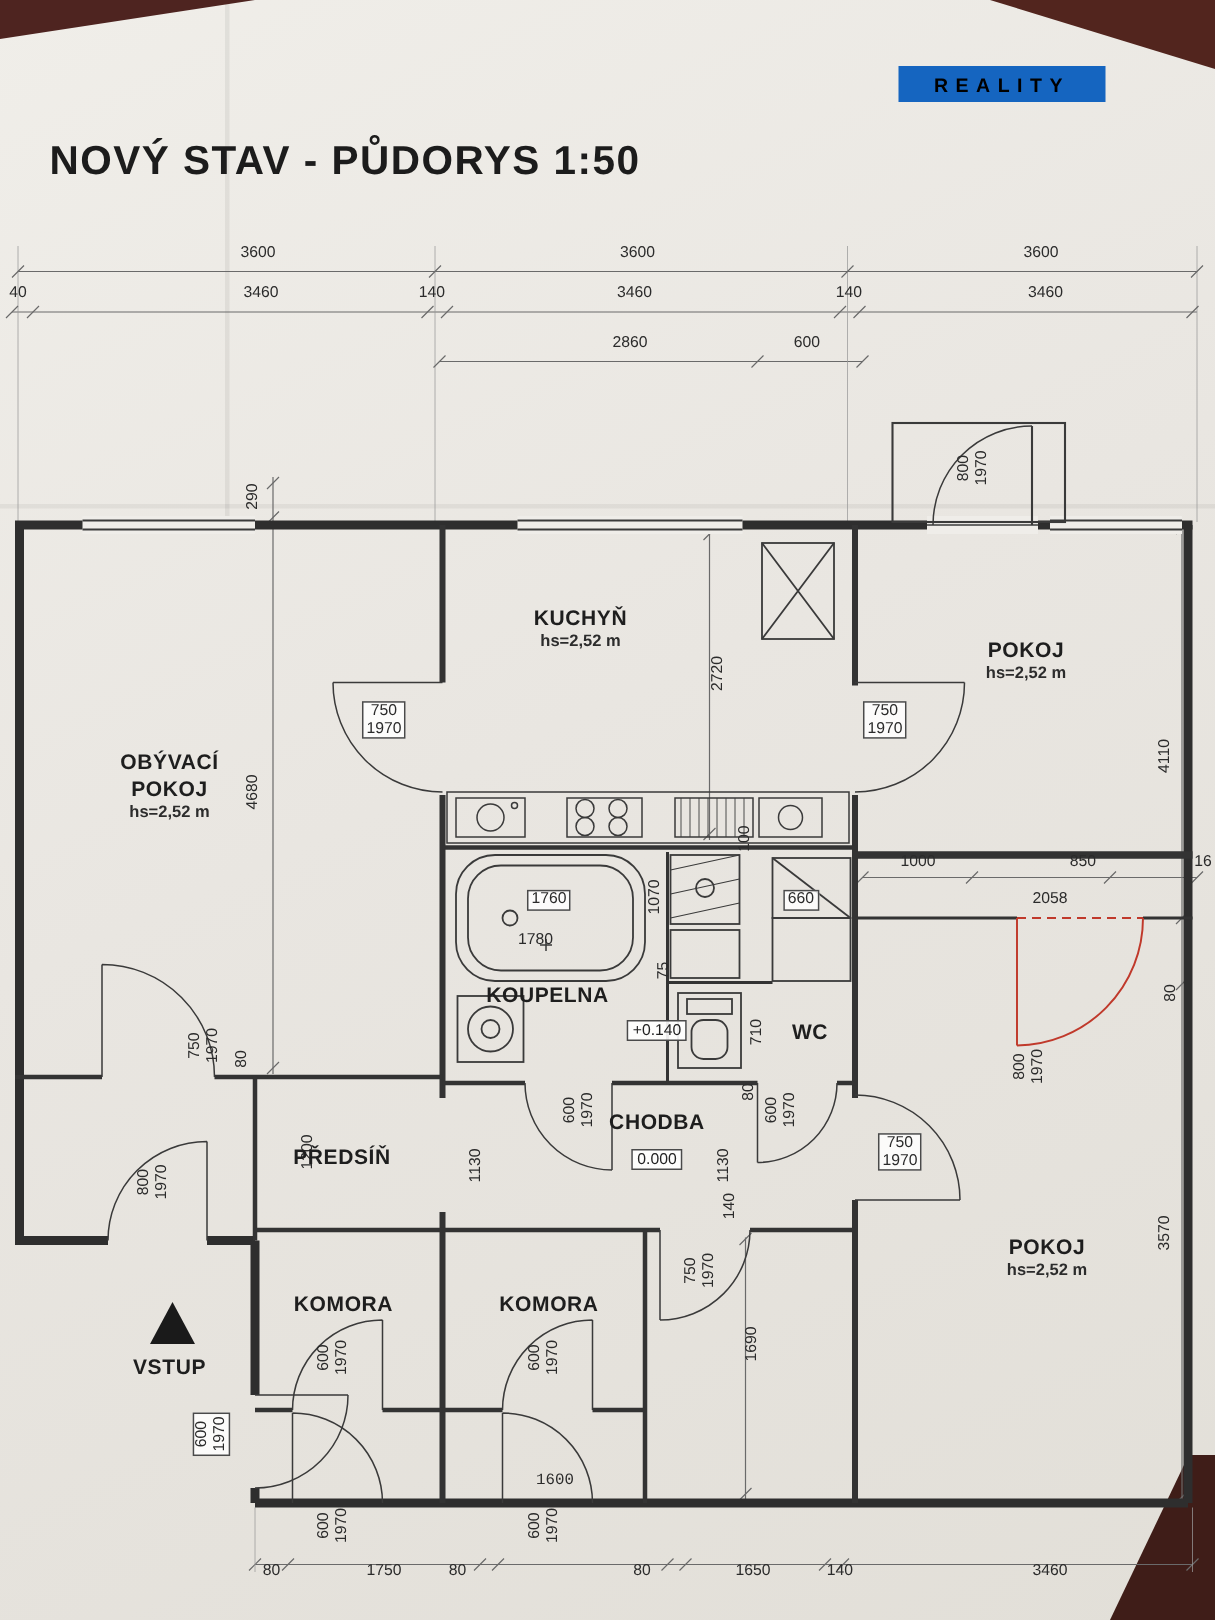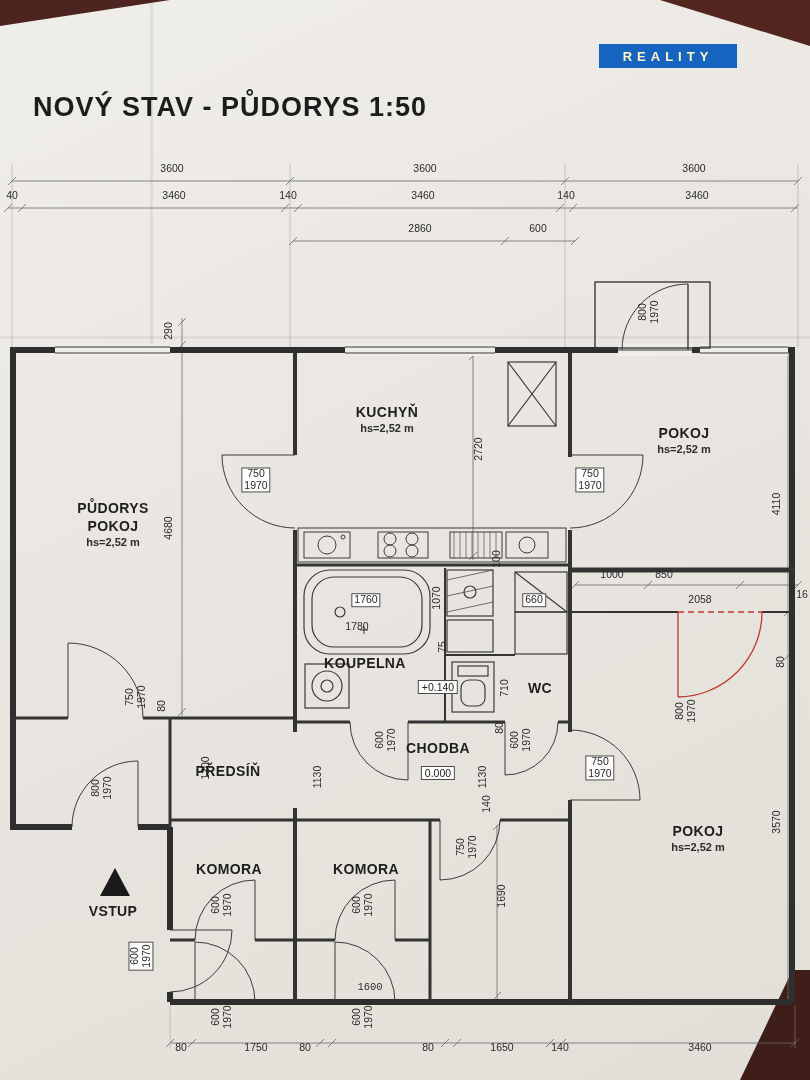--- a/index.html
+++ b/index.html
@@ -22,21 +22,21 @@
     letter-spacing:1px;color:#1c1c1c;white-space:nowrap;
   }
   .logo{position:absolute;left:599px;top:44px;width:138px;}
   .logo-top{
     height:44px;background:#ffffff;border:2px solid #d40000;border-bottom:none;
     display:flex;align-items:center;justify-content:center;
     font-size:33px;font-weight:bold;color:#d40000;letter-spacing:1px;
   }
   .logo-band{
     height:24px;background:#1565c0;display:flex;align-items:center;justify-content:center;
-    font-size:13px;font-weight:bold;color:#fef9c3;letter-spacing:5px;
+    font-size:13px;font-weight:bold;color:#000000;letter-spacing:5px;
   }
 
   svg.plan{position:absolute;left:0;top:0;}
 
   #plan-labels{position:absolute;left:0;top:0;width:810px;height:1080px;pointer-events:none;}
   .dim{
     position:absolute;font-size:10.5px;color:#2b2b2b;white-space:nowrap;line-height:1.1;
     text-align:center;transform:translate(-50%,-50%);
   }
   .dim.rot{transform:translate(-50%,-50%) rotate(-90deg);}
@@ -348,27 +348,27 @@
       <div class="dim rot" style="left: 500px; top: 728px;">
         <div>80</div>
       </div>
       <div class="dim boxed" style="left: 600px; top: 768px;">
         <div>750</div>
         <div>1970</div>
       </div>
       <div class="dim" style="left: 612px; top: 575px;">
         <div>1000</div>
       </div>
-      <div class="dim" style="left: 664px; top: 575px;">
+      <div class="dim" style="left: 722px; top: 575px;">
         <div>850</div>
       </div>
       <div class="dim" style="left: 700px; top: 600px;">
         <div>2058</div>
       </div>
-      <div class="dim" style="left: 802px; top: 575px; margin-top: 20px;">
+      <div class="dim" style="left: 802px; top: 575px;">
         <div>16</div>
       </div>
       <div class="dim rot" style="left: 686px; top: 711px;">
         <div>800</div>
         <div>1970</div>
       </div>
       <div class="dim rot" style="left: 467px; top: 847px;">
         <div>750</div>
         <div>1970</div>
       </div>
@@ -413,21 +413,21 @@
       <div class="dim" style="left: 502px; top: 1048px;">
         <div>1650</div>
       </div>
       <div class="dim" style="left: 560px; top: 1048px;">
         <div>140</div>
       </div>
       <div class="dim" style="left: 700px; top: 1048px;">
         <div>3460</div>
       </div>
       <div class="room" style="left: 113px; top: 524px;">
-        <div>PŮDORYS</div>
+        <div>OBÝVACÍ</div>
         <div>POKOJ</div>
         <div class="sub">hs=2,52 m</div>
       </div>
       <div class="room" style="left: 387px; top: 419px;">
         <div>KUCHYŇ</div>
         <div class="sub">hs=2,52 m</div>
       </div>
       <div class="room" style="left: 684px; top: 440px;">
         <div>POKOJ</div>
         <div class="sub">hs=2,52 m</div>

